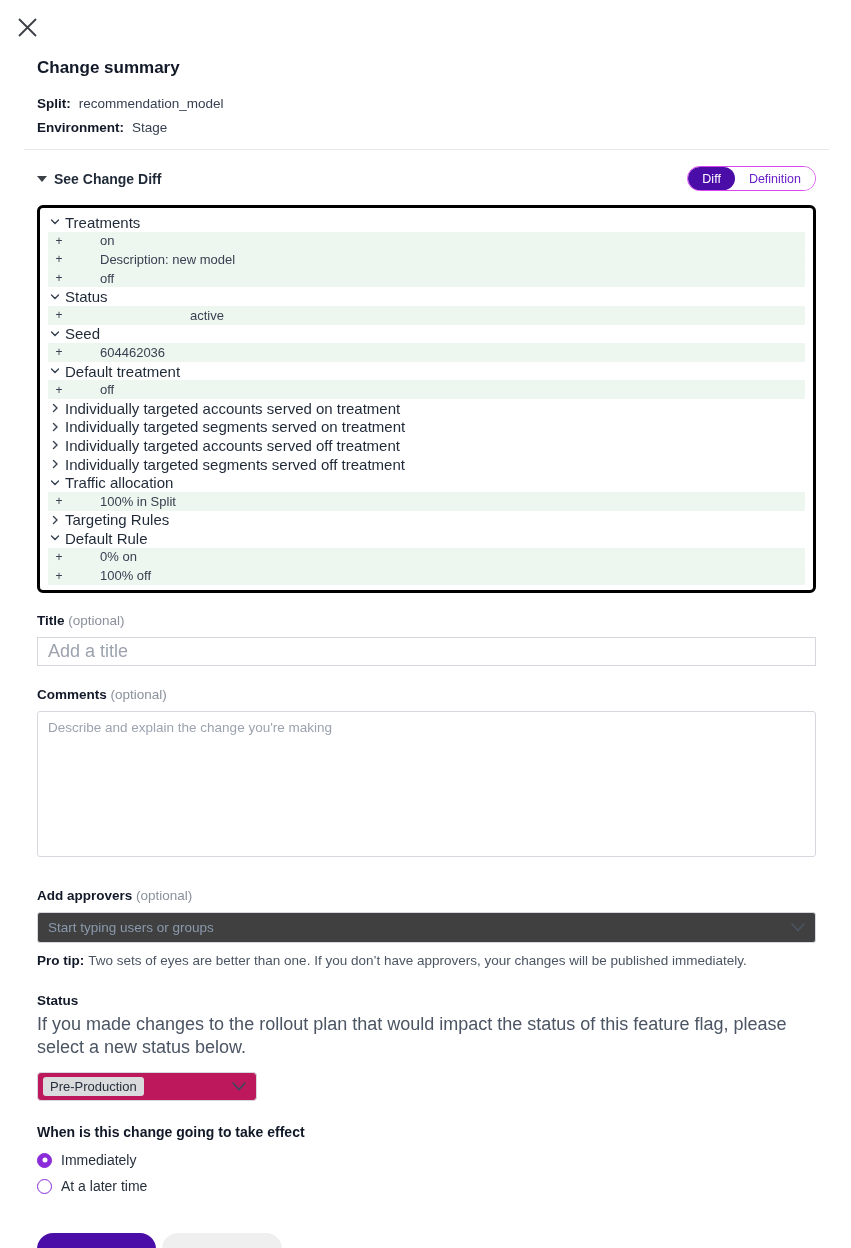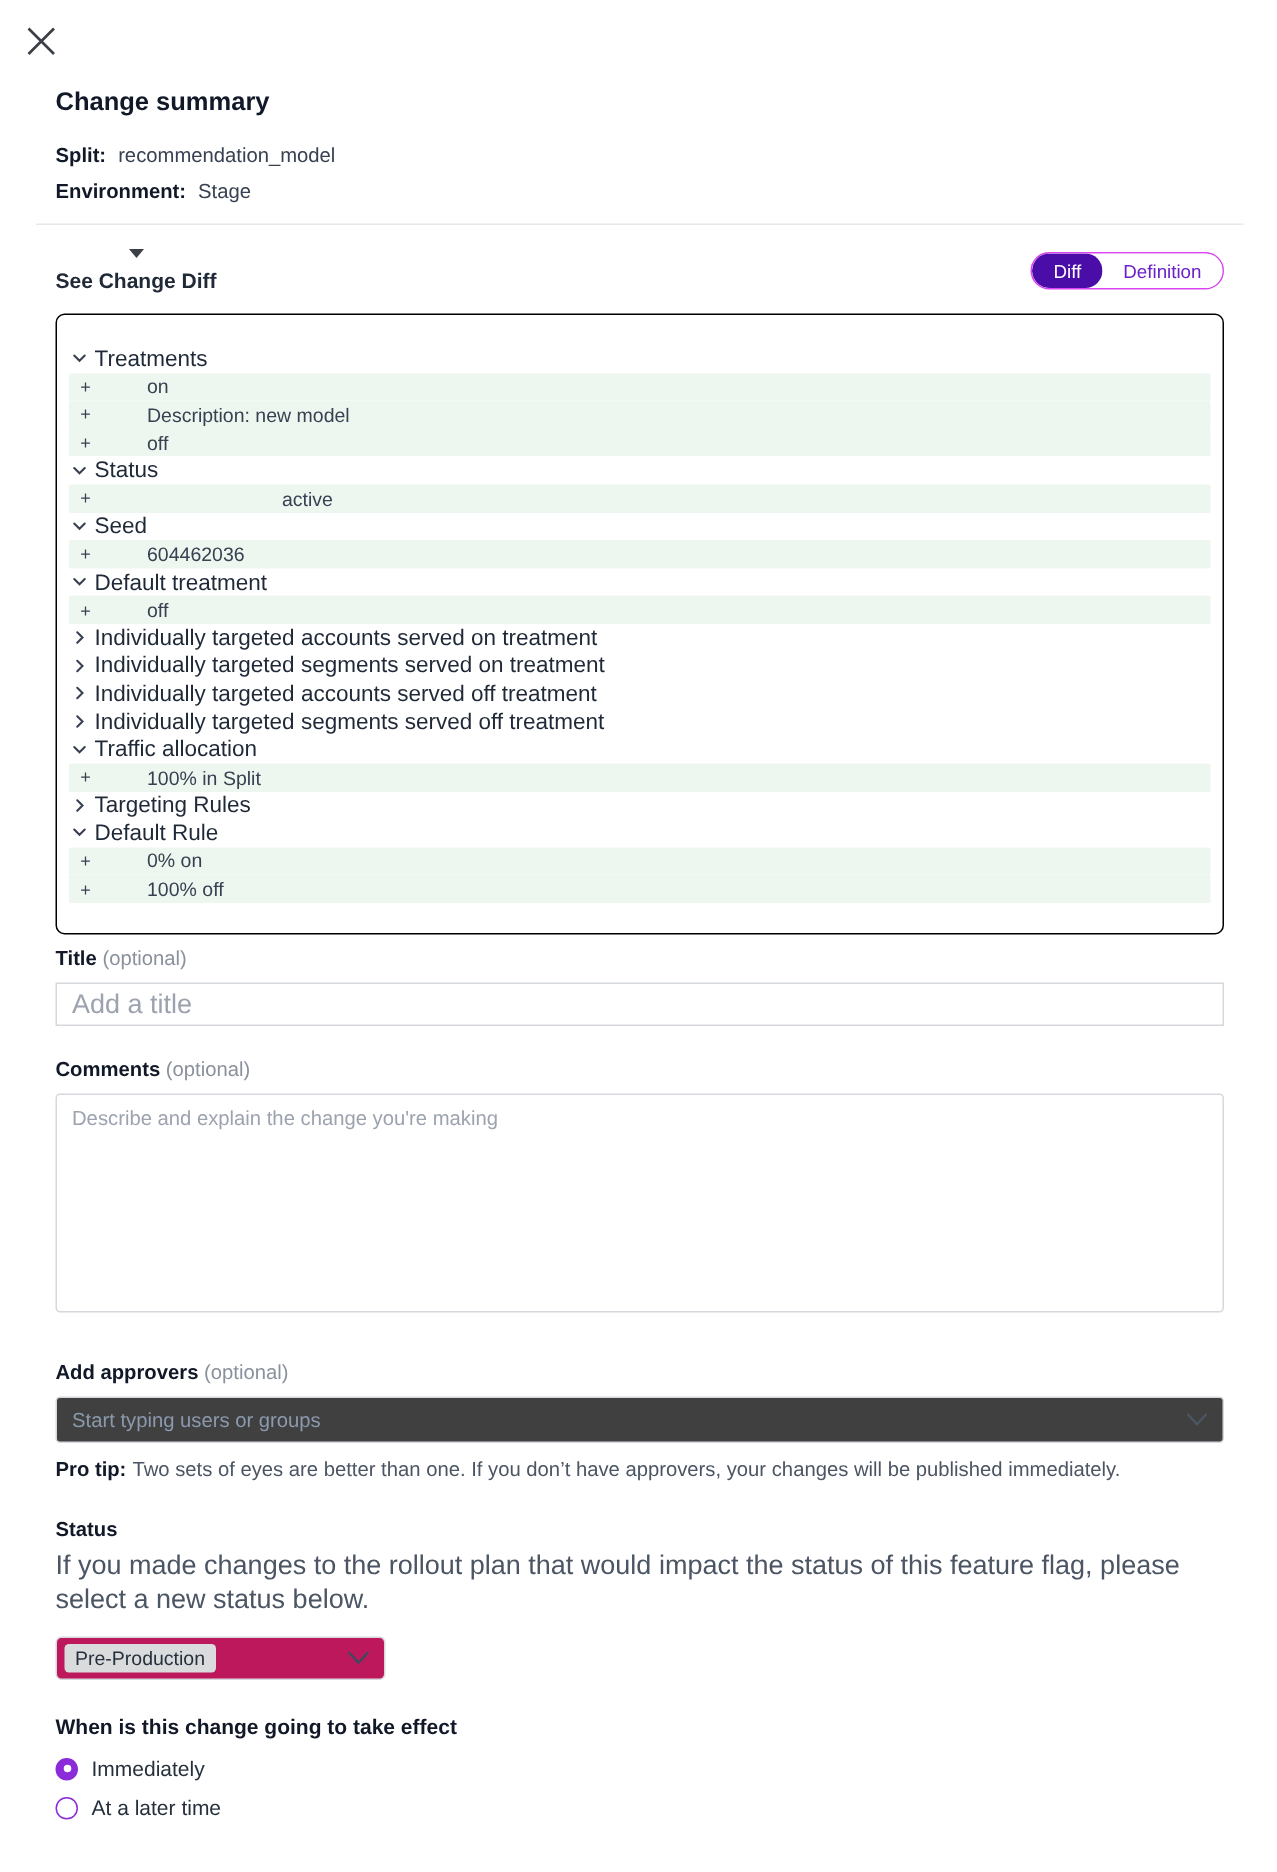--- a/index.html
+++ b/index.html
@@ -23,41 +23,41 @@
 
   .meta-row { font-size:13.5px; margin-bottom:9px; color:#374151; }
   .meta-row .meta-label { font-weight:bold; color:#111827; margin-right:8px; }
 
   .divider { border:none; border-top:1px solid #e8e8e8; margin:14px -13px 0 -13px; }
 
   .diff-header {
     display:flex; align-items:center; justify-content:space-between;
     margin-top:16px; margin-bottom:14px;
   }
-  .diff-toggle-label { display:flex; align-items:center; gap:7px; cursor:pointer;flex-direction:column; }
+  .diff-toggle-label { display:flex; align-items:center; gap:7px; cursor:pointer; }
   .tri-down {
     width:0; height:0; border-left:5px solid transparent; border-right:5px solid transparent;
     border-top:6px solid #3b3f46;
   }
   .diff-toggle-label span { font-size:14px; font-weight:bold; color:#1f2937; }
 
   .seg-toggle {
     display:flex; border:1px solid #d946ef; border-radius:14px; overflow:hidden;
     height:25px; align-items:stretch; background:#fff;
   }
   .seg {
     font-size:12.5px; padding:0 14px; display:flex; align-items:center;
     cursor:pointer; border:none; background:transparent;
   }
   .seg.active { background:#4b0da8; color:#ffffff; border-radius:13px; }
   .seg.inactive { color:#6b21c8; background:#ffffff; }
 
   .diff-panel {
-    border:1px solid #000000; border-radius:6px;
-    padding:20px 8px; margin-bottom:8px;
+    border:3px solid #000000; border-radius:6px;
+    padding:5px 8px; margin-bottom:20px;
   }
   .drow { display:flex; align-items:center; height:18.6px; font-size:13px; }
   .drow.group { font-size:15px; color:#1f2937; cursor:pointer; }
   .drow.group .chev { width:14px; display:flex; align-items:center; justify-content:center; margin-right:3px; }
   .drow.added { background:#eef7ef; color:#374151; border-radius:1px; }
   .drow.added .plus { width:14px; text-align:center; margin-left:4px; color:#374151; font-size:12px; }
   .drow.added .dval.ind1 { margin-left:34px; }
   .drow.added .dval.ind2 { margin-left:124px; }
 
   .field-label { font-size:13.5px; font-weight:bold; color:#111827; }

